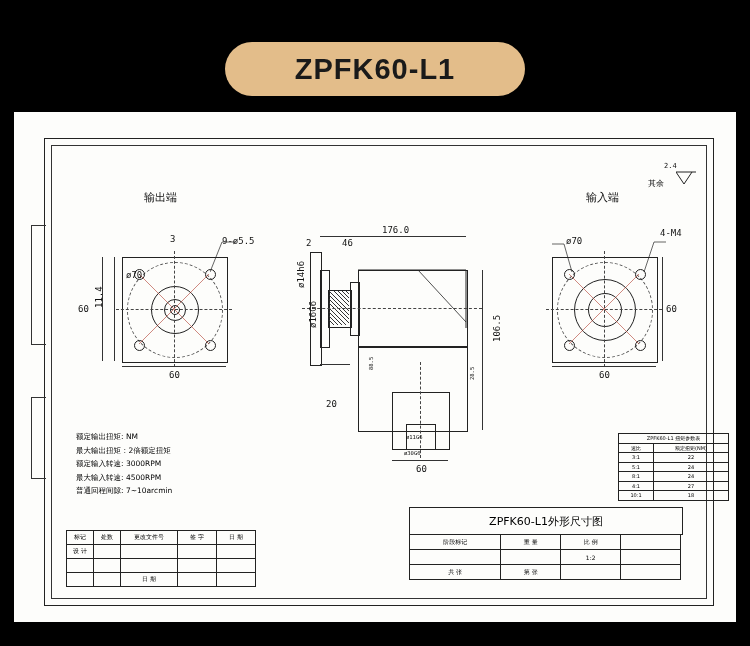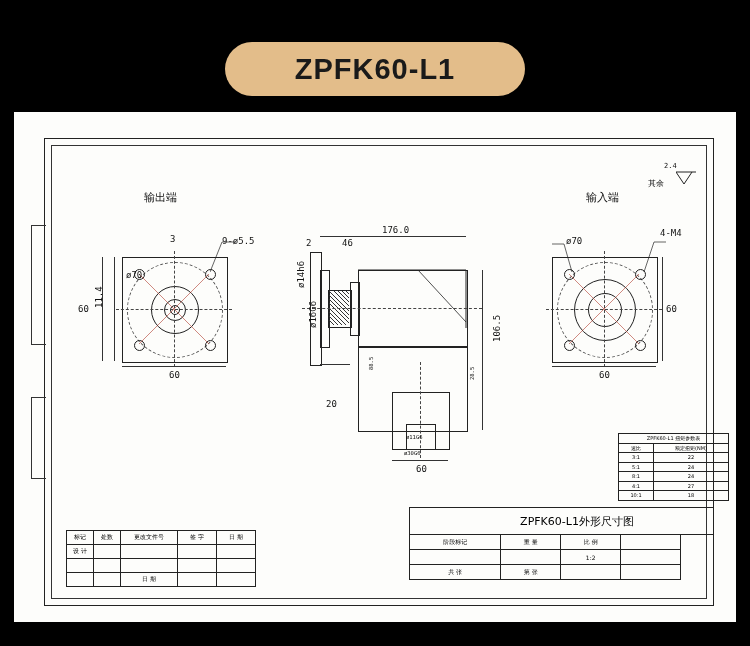--- a/index.html
+++ b/index.html
@@ -50,21 +50,21 @@
   .hatch{
     position:absolute;
     background:repeating-linear-gradient(45deg,#333 0px,#333 0.6px,transparent 0.6px,transparent 3px);
   }
   table{border-collapse:collapse;}
   td,th{border:0.8px solid #222;padding:0;font-weight:normal;}
   .spec-table{position:absolute;left:604px;top:321px;font-size:5px;}
   .spec-table td{height:8.5px;text-align:center;font-size:5px;}
   .title-block{position:absolute;left:395px;top:395px;width:272px;}
   .tb-main{width:272px;height:26px;border:1px solid #222;
-    display:flex;align-items:center;justify-content:center;font-size:11px;padding-left:31px;}
+    display:flex;align-items:center;justify-content:center;font-size:11px;}
   .rev-block{position:absolute;left:52px;top:418px;font-size:6px;}
   .rev-block td{height:13px;text-align:center;font-size:6px;}
   .param-list{position:absolute;left:62px;top:318px;font-size:7.5px;line-height:13.6px;}
   .param-list div{white-space:nowrap;}
   .col2{position:absolute;left:190px;top:318px;font-size:7.5px;line-height:13.6px;}
   .col2 div{white-space:nowrap;}
 </style>
 </head>
 <body>
 
@@ -175,20 +175,27 @@
   <div class="ln v" style="left:648px;top:145px;height:104px;background:#333;width:0.8px;"></div>
   <svg style="position:absolute;left:628px;top:126px;" width="26" height="36">
     <line x1="2" y1="34" x2="12" y2="4" stroke="#222" stroke-width="0.7"></line>
     <line x1="12" y1="4" x2="24" y2="4" stroke="#222" stroke-width="0.7"></line>
   </svg>
   <svg style="position:absolute;left:536px;top:126px;" width="26" height="36">
     <line x1="22" y1="34" x2="14" y2="6" stroke="#222" stroke-width="0.7"></line>
     <line x1="14" y1="6" x2="2" y2="6" stroke="#222" stroke-width="0.7"></line>
   </svg>
 
+  <div class="param-list cn">
+    <div>额定输出扭矩:  NM</div>
+    <div>最大输出扭矩：2倍额定扭矩</div>
+    <div>额定输入转速: 3000RPM</div>
+    <div>最大输入转速: 4500RPM</div>
+    <div>普通回程间隙: 7~10arcmin</div>
+  </div>
 
   <table class="spec-table cn">
     <tbody>
         <tr>
           <td colspan="2" style="width:108px;">ZPFK60-L1 扭矩参数表</td>
         </tr>
     <tr>
       <td style="width:34px;">速比</td>
       <td style="width:74px;">额定扭矩(NM)</td>
     </tr>

